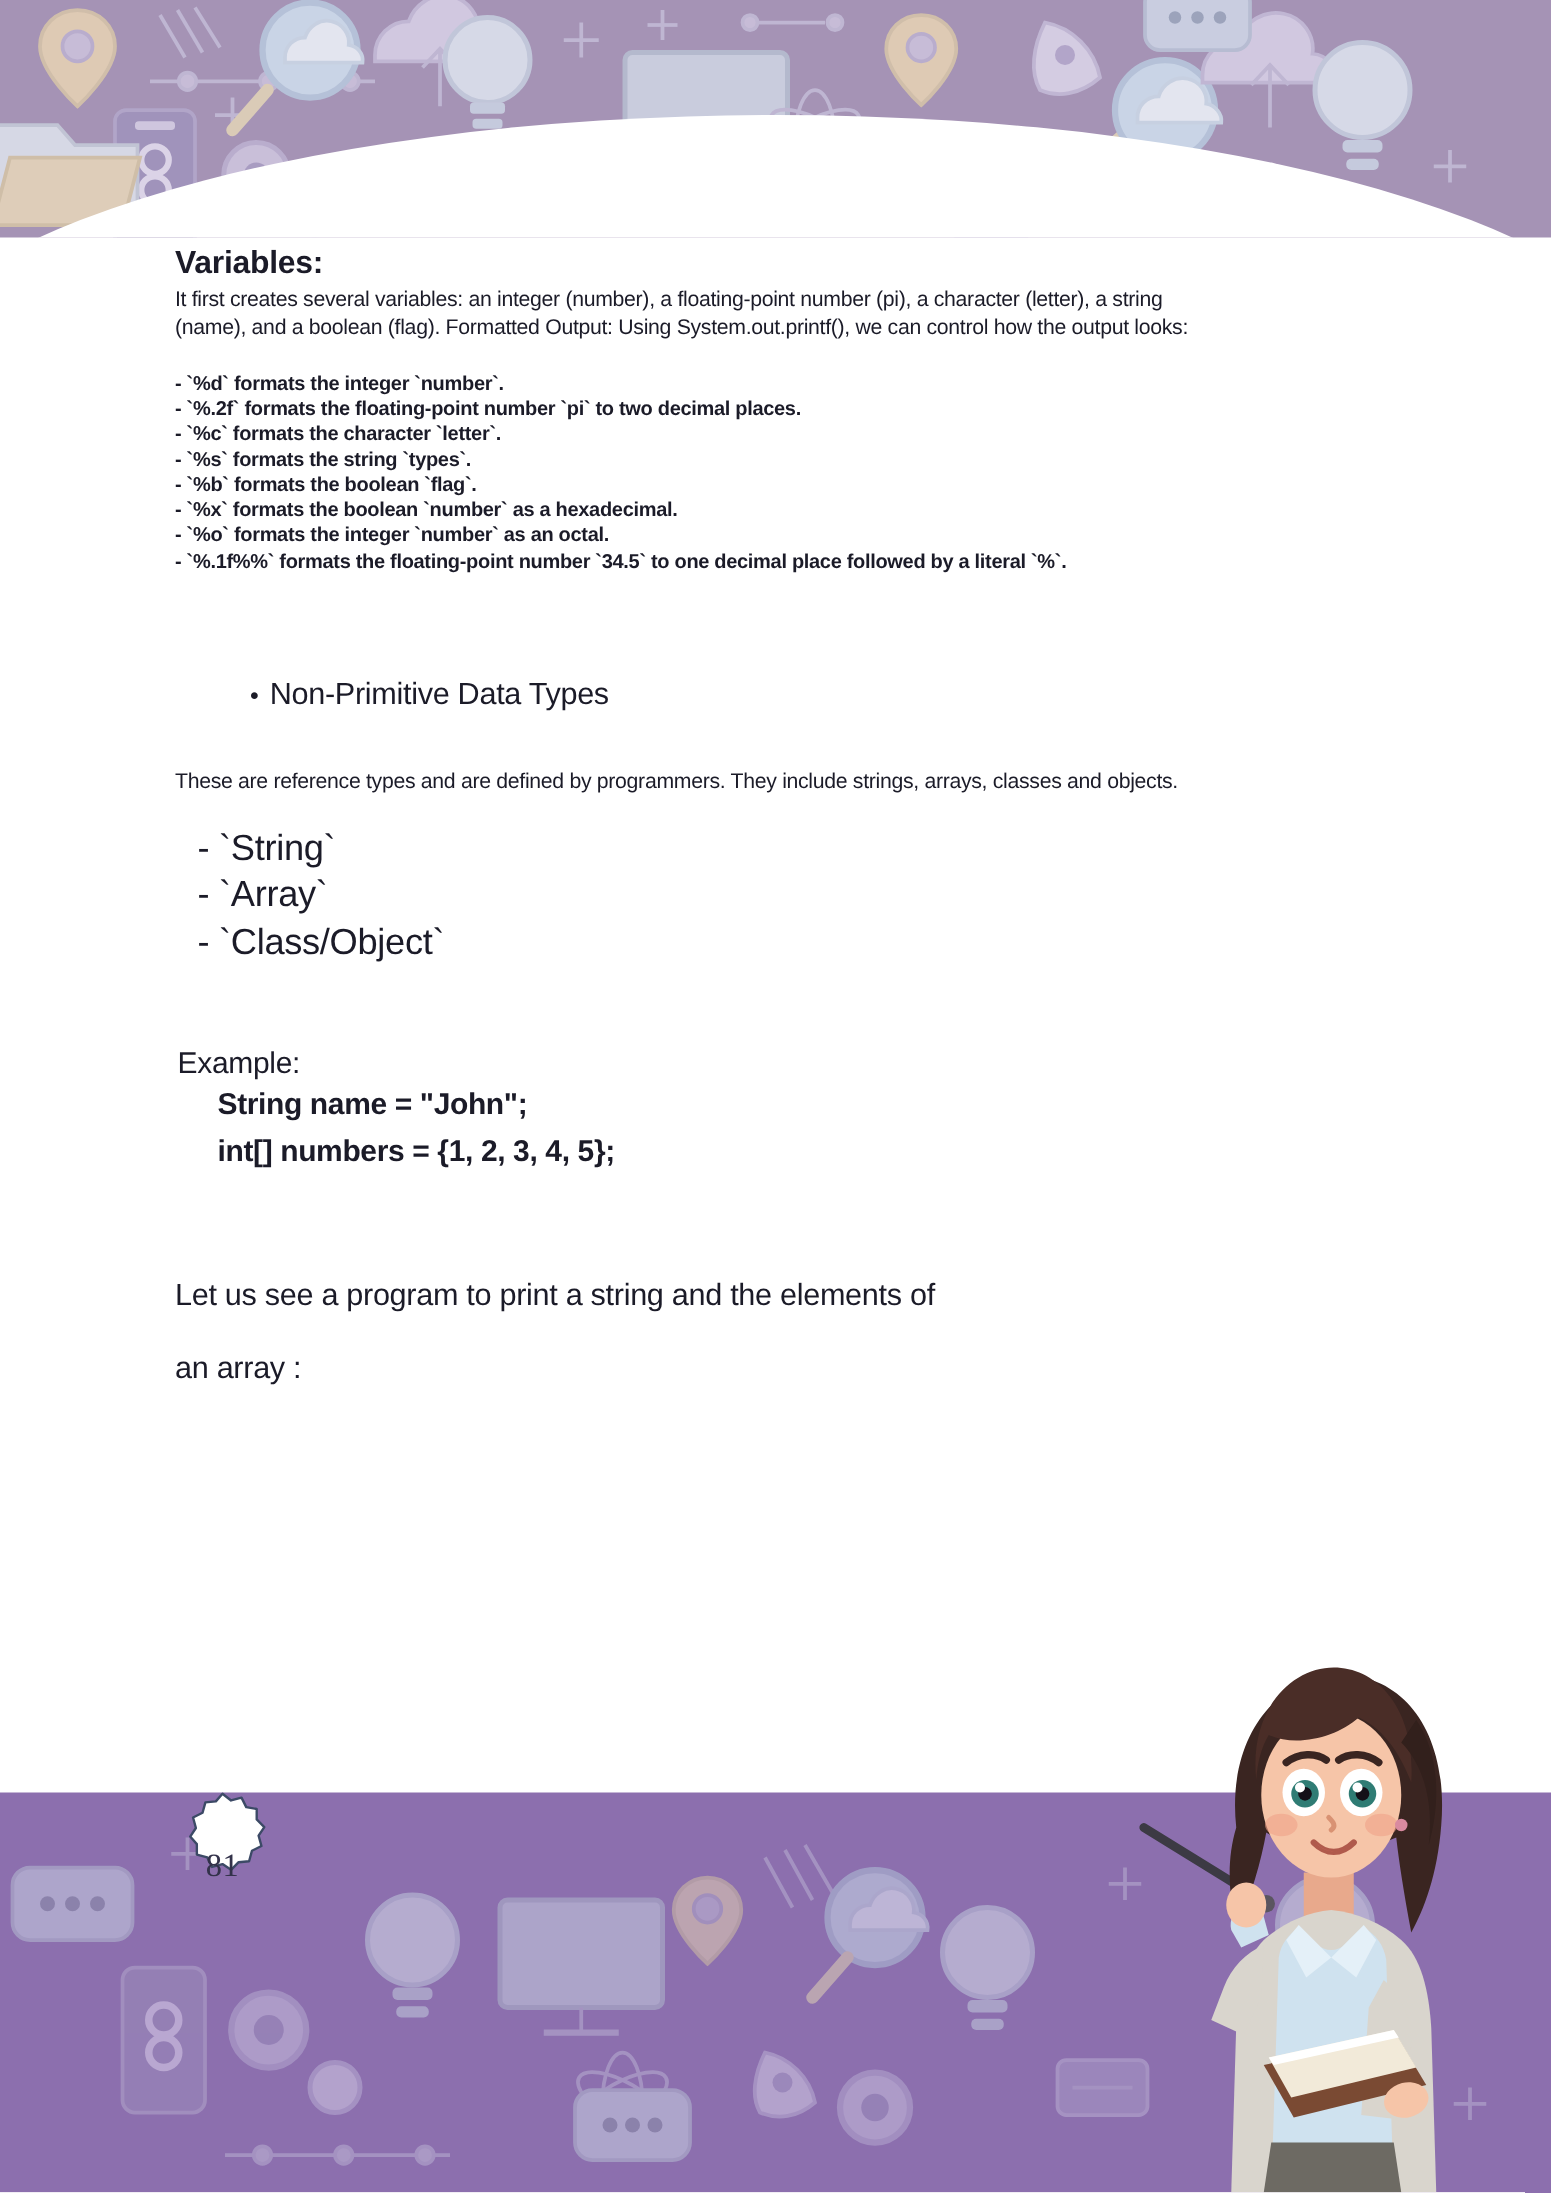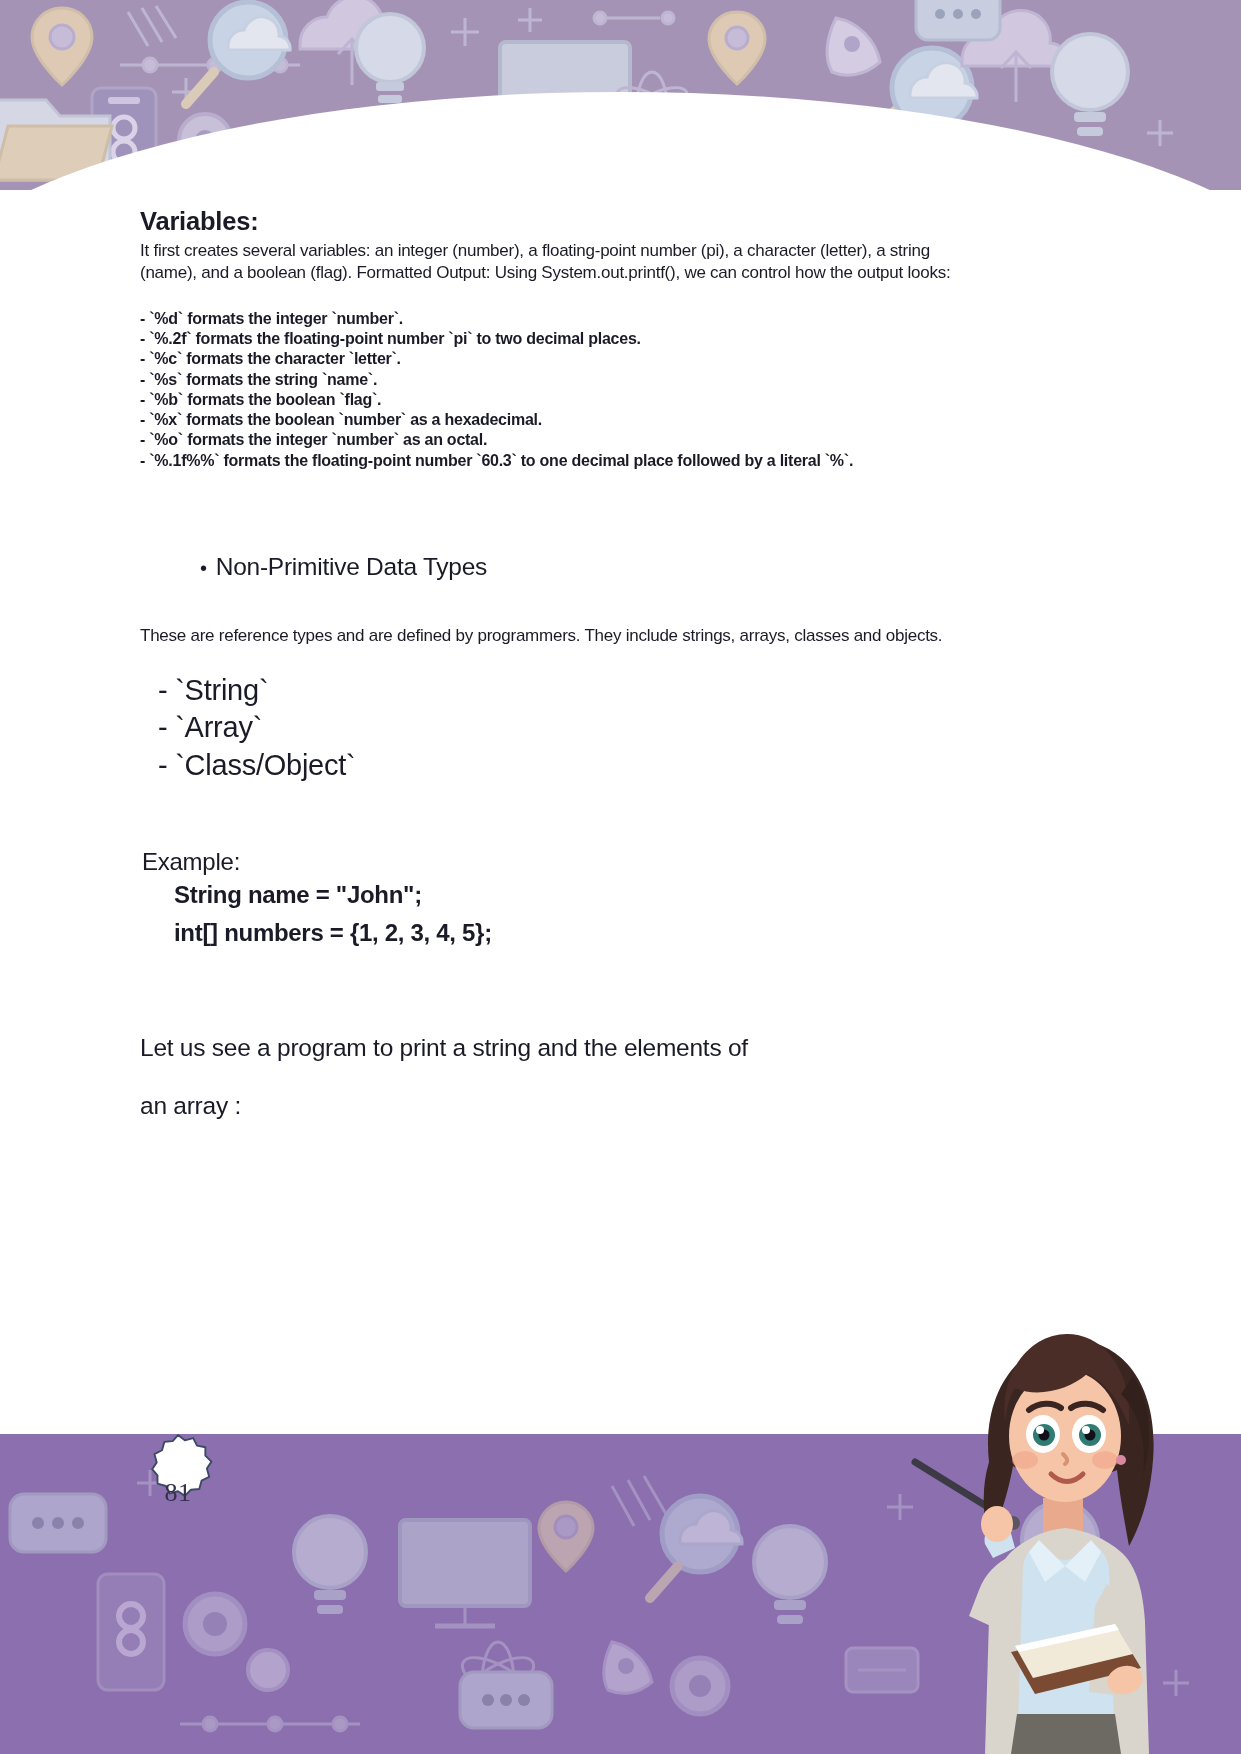--- a/index.html
+++ b/index.html
@@ -73,21 +73,21 @@
     font-family: "Liberation Serif", serif;
     font-size: 26px;
     color: #33324a;
     letter-spacing: .5px;
   }
 
   
   .content {
     position: absolute;
     left: 140px;
-    top: 207px;
+    top: 196px;
     width: 830px;
     z-index: 4;
     color: #1b1b28;
   }
 
   .h-title {
     font-size: 25.5px;
     font-weight: bold;
     letter-spacing: -.2px;
     margin-bottom: 4px;
@@ -268,25 +268,25 @@
     <div class="h-title">Variables:</div>
 
     <div class="para">It first creates several variables: an integer (number), a floating-point number (pi), a character (letter), a string (name), and a boolean (flag). Formatted Output: Using System.out.printf(), we can control how the output looks:</div>
 
     <div class="spacer-sm"></div>
 
     <ul class="fmt-list">
       <li>- `%d` formats the integer `number`.</li>
       <li>- `%.2f` formats the floating-point number `pi` to two decimal places.</li>
       <li>- `%c` formats the character `letter`.</li>
-      <li>- `%s` formats the string `name`.</li>
+      <li>- `%s` formats the string `types`.</li>
       <li>- `%b` formats the boolean `flag`.</li>
       <li>- `%x` formats the boolean `number` as a hexadecimal.</li>
       <li>- `%o` formats the integer `number` as an octal.</li>
-      <li class="wrapline">- `%.1f%%` formats the floating-point number `60.3` to one decimal place followed by a literal `%`.</li>
+      <li class="wrapline">- `%.1f%%` formats the floating-point number `34.5` to one decimal place followed by a literal `%`.</li>
     </ul>
 
     <div class="spacer-xl"></div>
 
     <div class="bullet-head">
       <span class="bullet-dot">•</span>
       <span>Non-Primitive Data Types</span>
     </div>
 
     <div class="spacer-md"></div>

